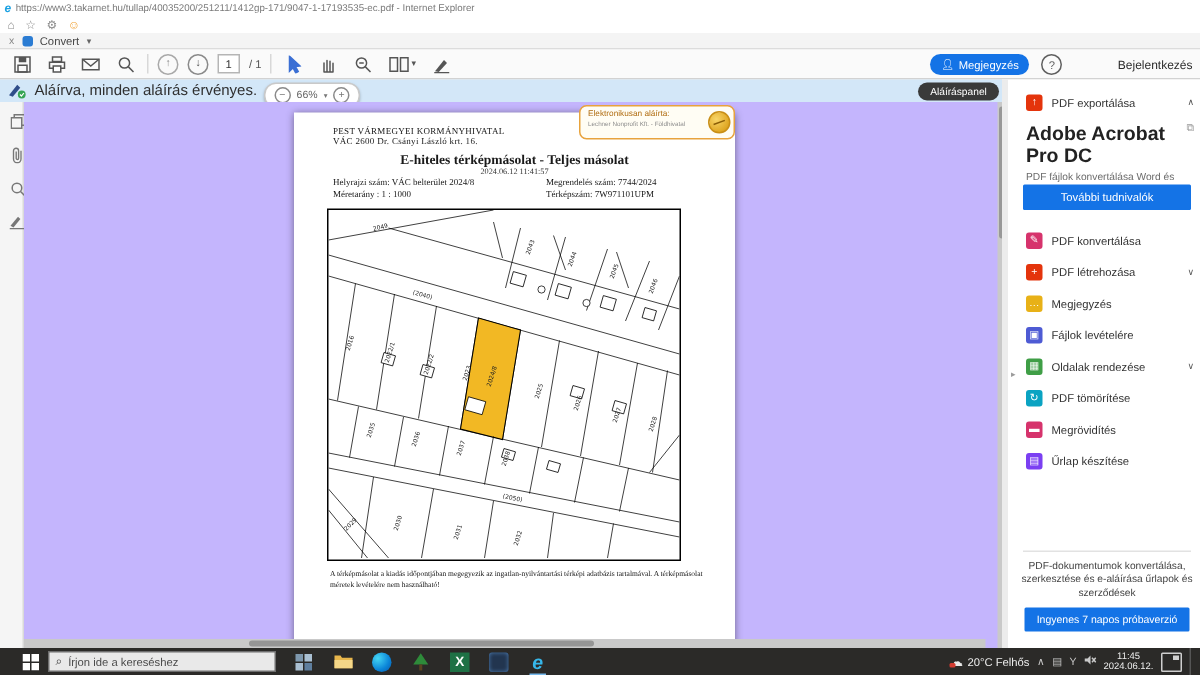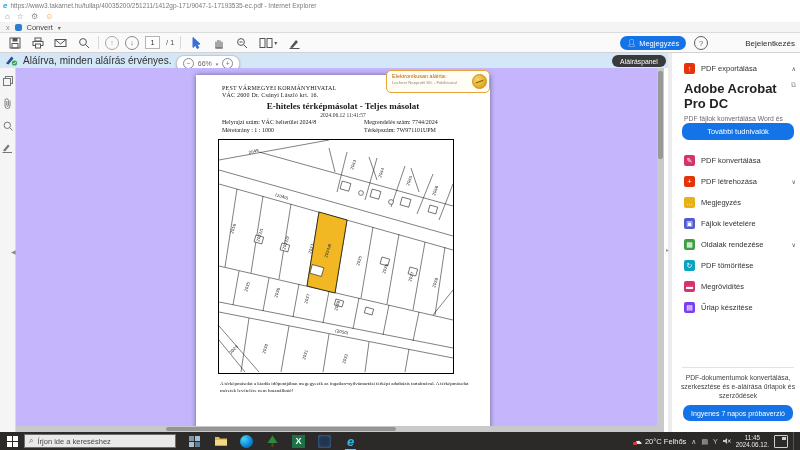--- a/index.html
+++ b/index.html
@@ -1,18 +1,18 @@
 <!DOCTYPE html>
 <html><head>
 <meta charset="utf-8">
 <style>
   html,body{margin:0;padding:0;}
   #root{position:relative;width:800px;height:450px;background:#fff;overflow:hidden;
         font-family:"Liberation Sans","DejaVu Sans",sans-serif;-webkit-font-smoothing:antialiased;}
-  .abs{position:absolute;}
+  .abs{position:absolute;padding-left:8px;}
   
   #ie-titlebar{left:0;top:0;width:800px;height:11px;background:#fff;display:flex;align-items:center;gap:3px;padding-left:3px;box-sizing:border-box;}
   #ie-titlebar .url{font-size:6.5px;color:#7a7a7a;white-space:nowrap;}
   .ie-e{font-size:8px;font-weight:bold;font-style:italic;color:#1ba1e2;line-height:1;}
   #ie-favrow{left:0;top:11px;width:800px;height:11px;background:#fff;display:flex;align-items:center;gap:7px;padding-left:5px;box-sizing:border-box;}
   #ie-favrow .fico{font-size:8px;color:#8d8d8d;line-height:1;}
   #ie-convrow{left:0;top:22px;width:800px;height:11px;background:#f4f4f4;border-bottom:1px solid #dcdcdc;display:flex;align-items:center;gap:5px;padding-left:6px;box-sizing:border-box;}
   #ie-convrow .x{font-size:7px;color:#888;}
   #ie-convrow .cicon{width:7px;height:7px;background:#2b7cd3;border-radius:2px;}
   #ie-convrow .clabel{font-size:7.5px;color:#444;}
@@ -76,21 +76,21 @@
   .prow .plab{font-size:7.5px;color:#323232;white-space:nowrap;}
   .prow .pcaret{margin-left:auto;font-size:6px;color:#555;}
   .ticon{width:11px;height:11px;border-radius:2px;color:#fff;font-size:7px;display:flex;align-items:center;justify-content:center;line-height:1;flex:0 0 auto;}
   .i-export{background:#e4340c;} .i-edit{background:#d6336c;} .i-create{background:#e4340c;}
   .i-comment{background:#e8b117;} .i-combine{background:#4e5bd4;} .i-organize{background:#3f9e46;}
   .i-compress{background:#0aa3c2;} .i-redact{background:#d6336c;} .i-form{background:#7b3ff2;} .i-fillsign{background:#8b46e8;}
   #promo1{position:absolute;left:12px;top:28px;width:110px;}
   #promo1 .pt{font-size:13px;font-weight:bold;color:#222;}
   #promo1 .pd{font-size:6.8px;color:#6b6b6b;line-height:1.35;margin-top:3px;}
   #promo1 .corner{position:absolute;right:-2px;top:0;font-size:7px;color:#9a9a9a;}
-  .bluebtn{background:#1473e6;border-radius:7px;color:#fff;display:flex;align-items:center;justify-content:center;}
+  .bluebtn{background:#1473e6;border-radius:1px;color:#fff;display:flex;align-items:center;justify-content:center;}
   #morebtn{position:absolute;left:10px;top:70px;width:112px;height:17px;font-size:7.5px;}
   #pdivider{position:absolute;left:10px;top:314px;width:112px;height:1px;background:#e2e2e2;}
   #promo2{position:absolute;left:8px;top:321px;width:116px;text-align:center;font-size:6.8px;color:#444;line-height:1.3;}
   #trialbtn{position:absolute;left:11px;top:352px;width:110px;height:16px;font-size:7px;}
   #panel-collapse{position:absolute;left:666px;top:246px;font-size:6px;color:#9a9a9a;}
   
   #taskbar{left:0;top:432px;width:800px;height:18px;background:#2b2a28;display:flex;align-items:center;}
   #start{width:24px;display:flex;align-items:center;justify-content:center;}
   #tsearch{width:152px;height:14px;background:#e9e9e9;border:1px solid #6e6e6e;box-sizing:border-box;display:flex;align-items:center;gap:4px;padding-left:4px;}
   #tsearch .mag{font-size:8px;color:#444;line-height:1;}

